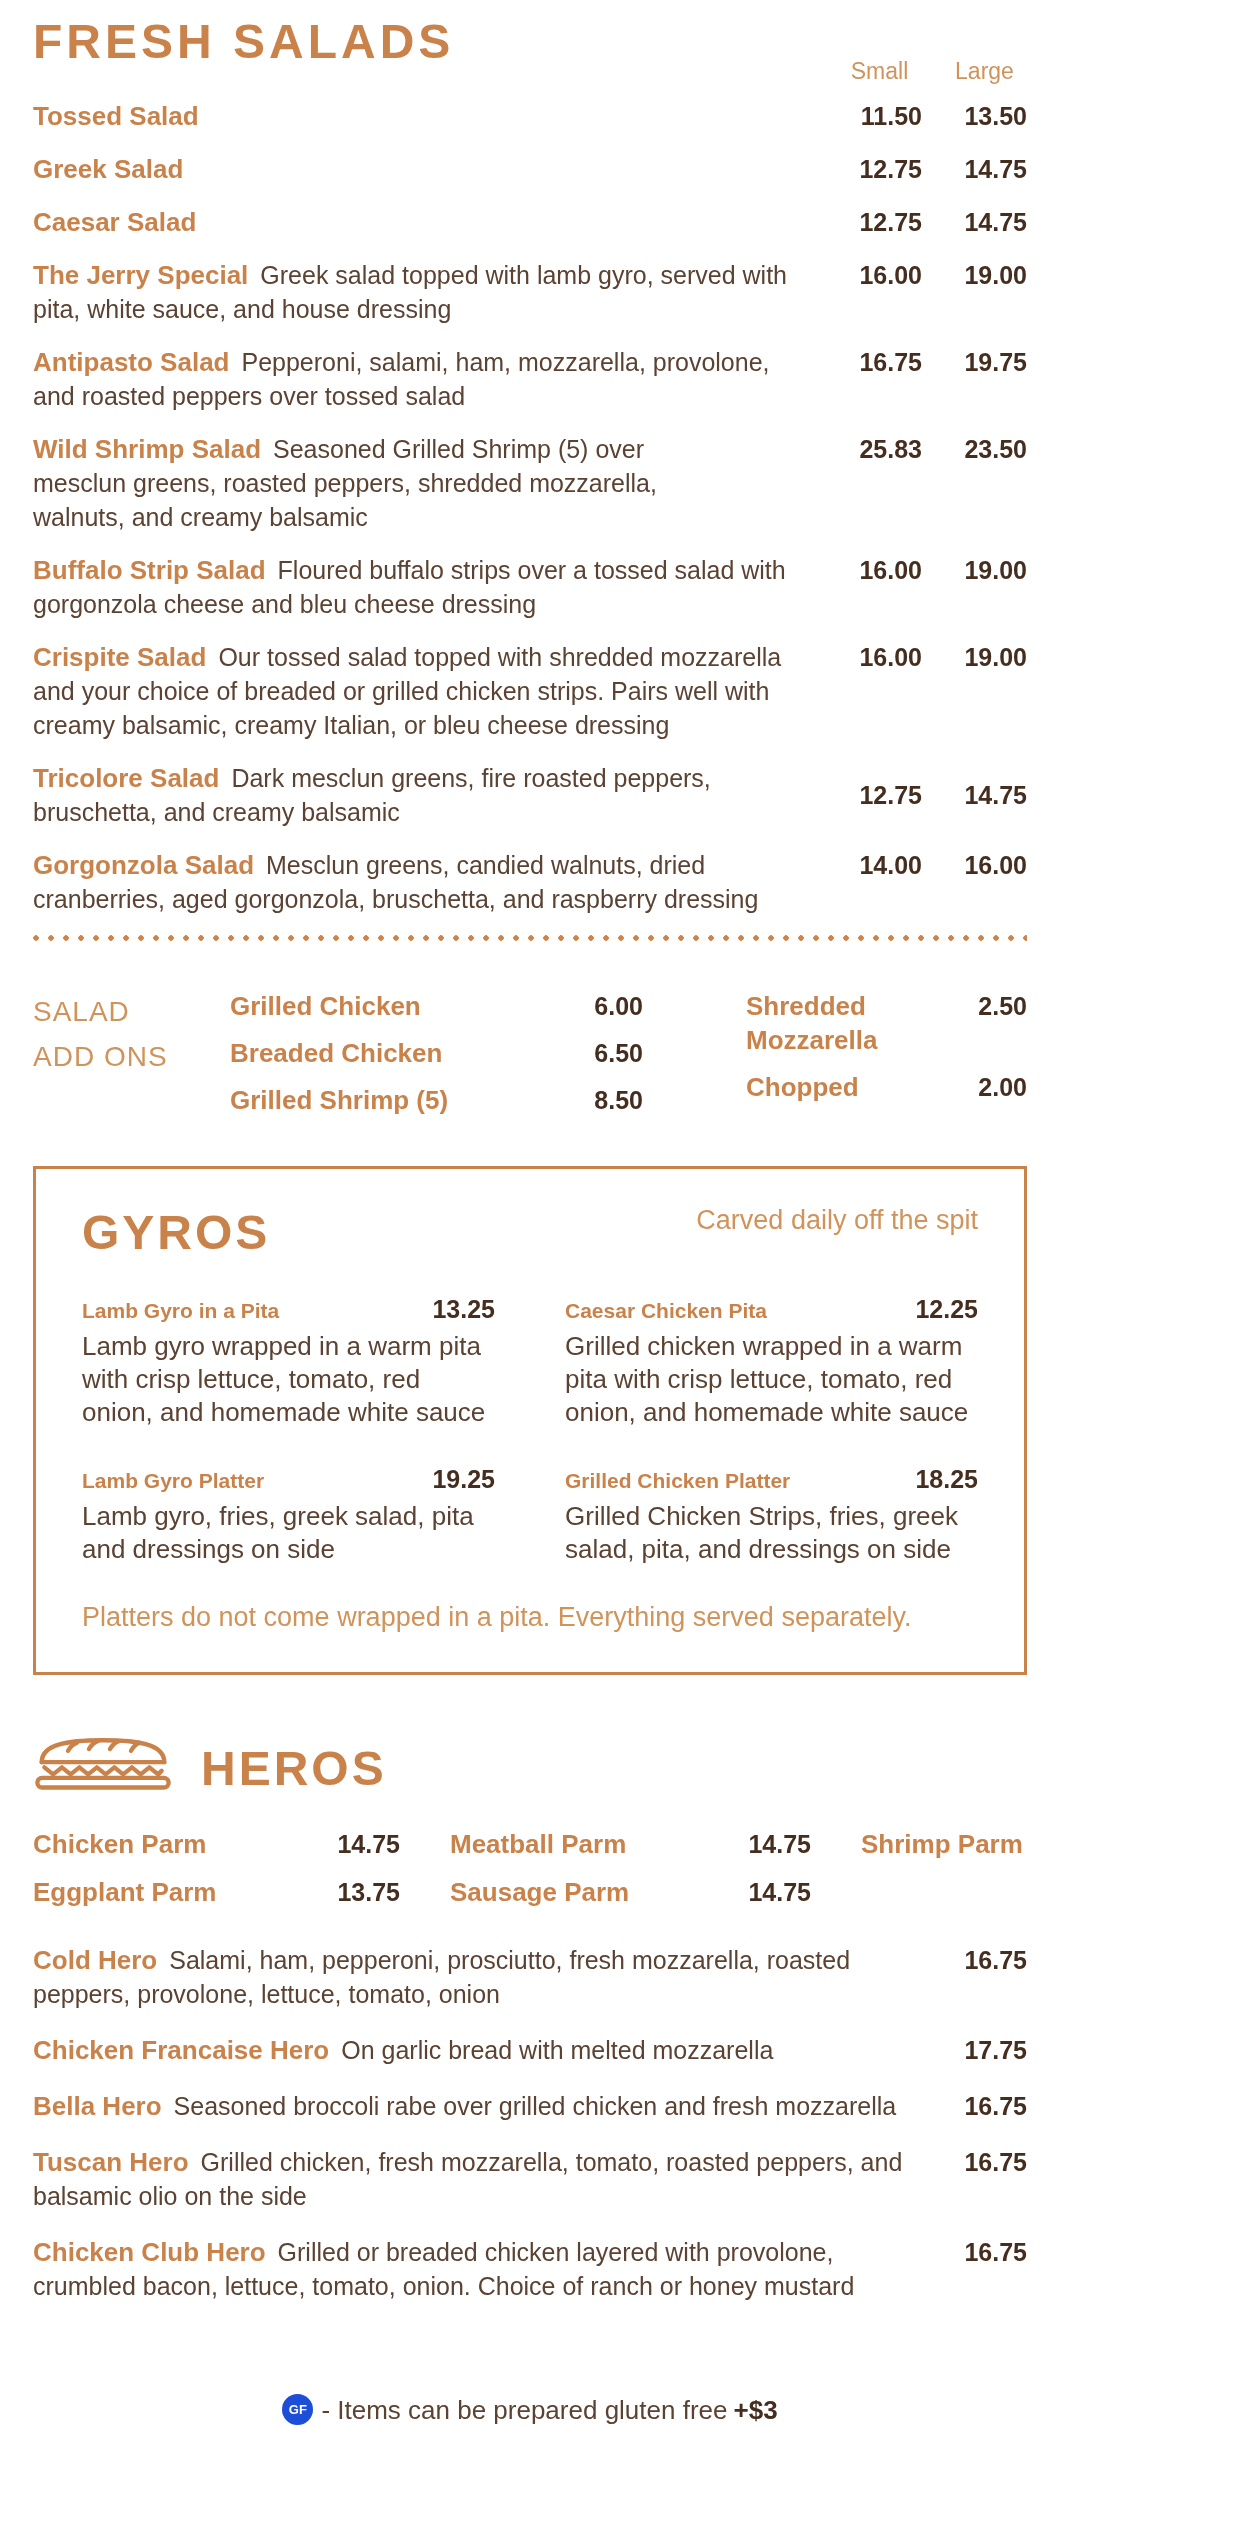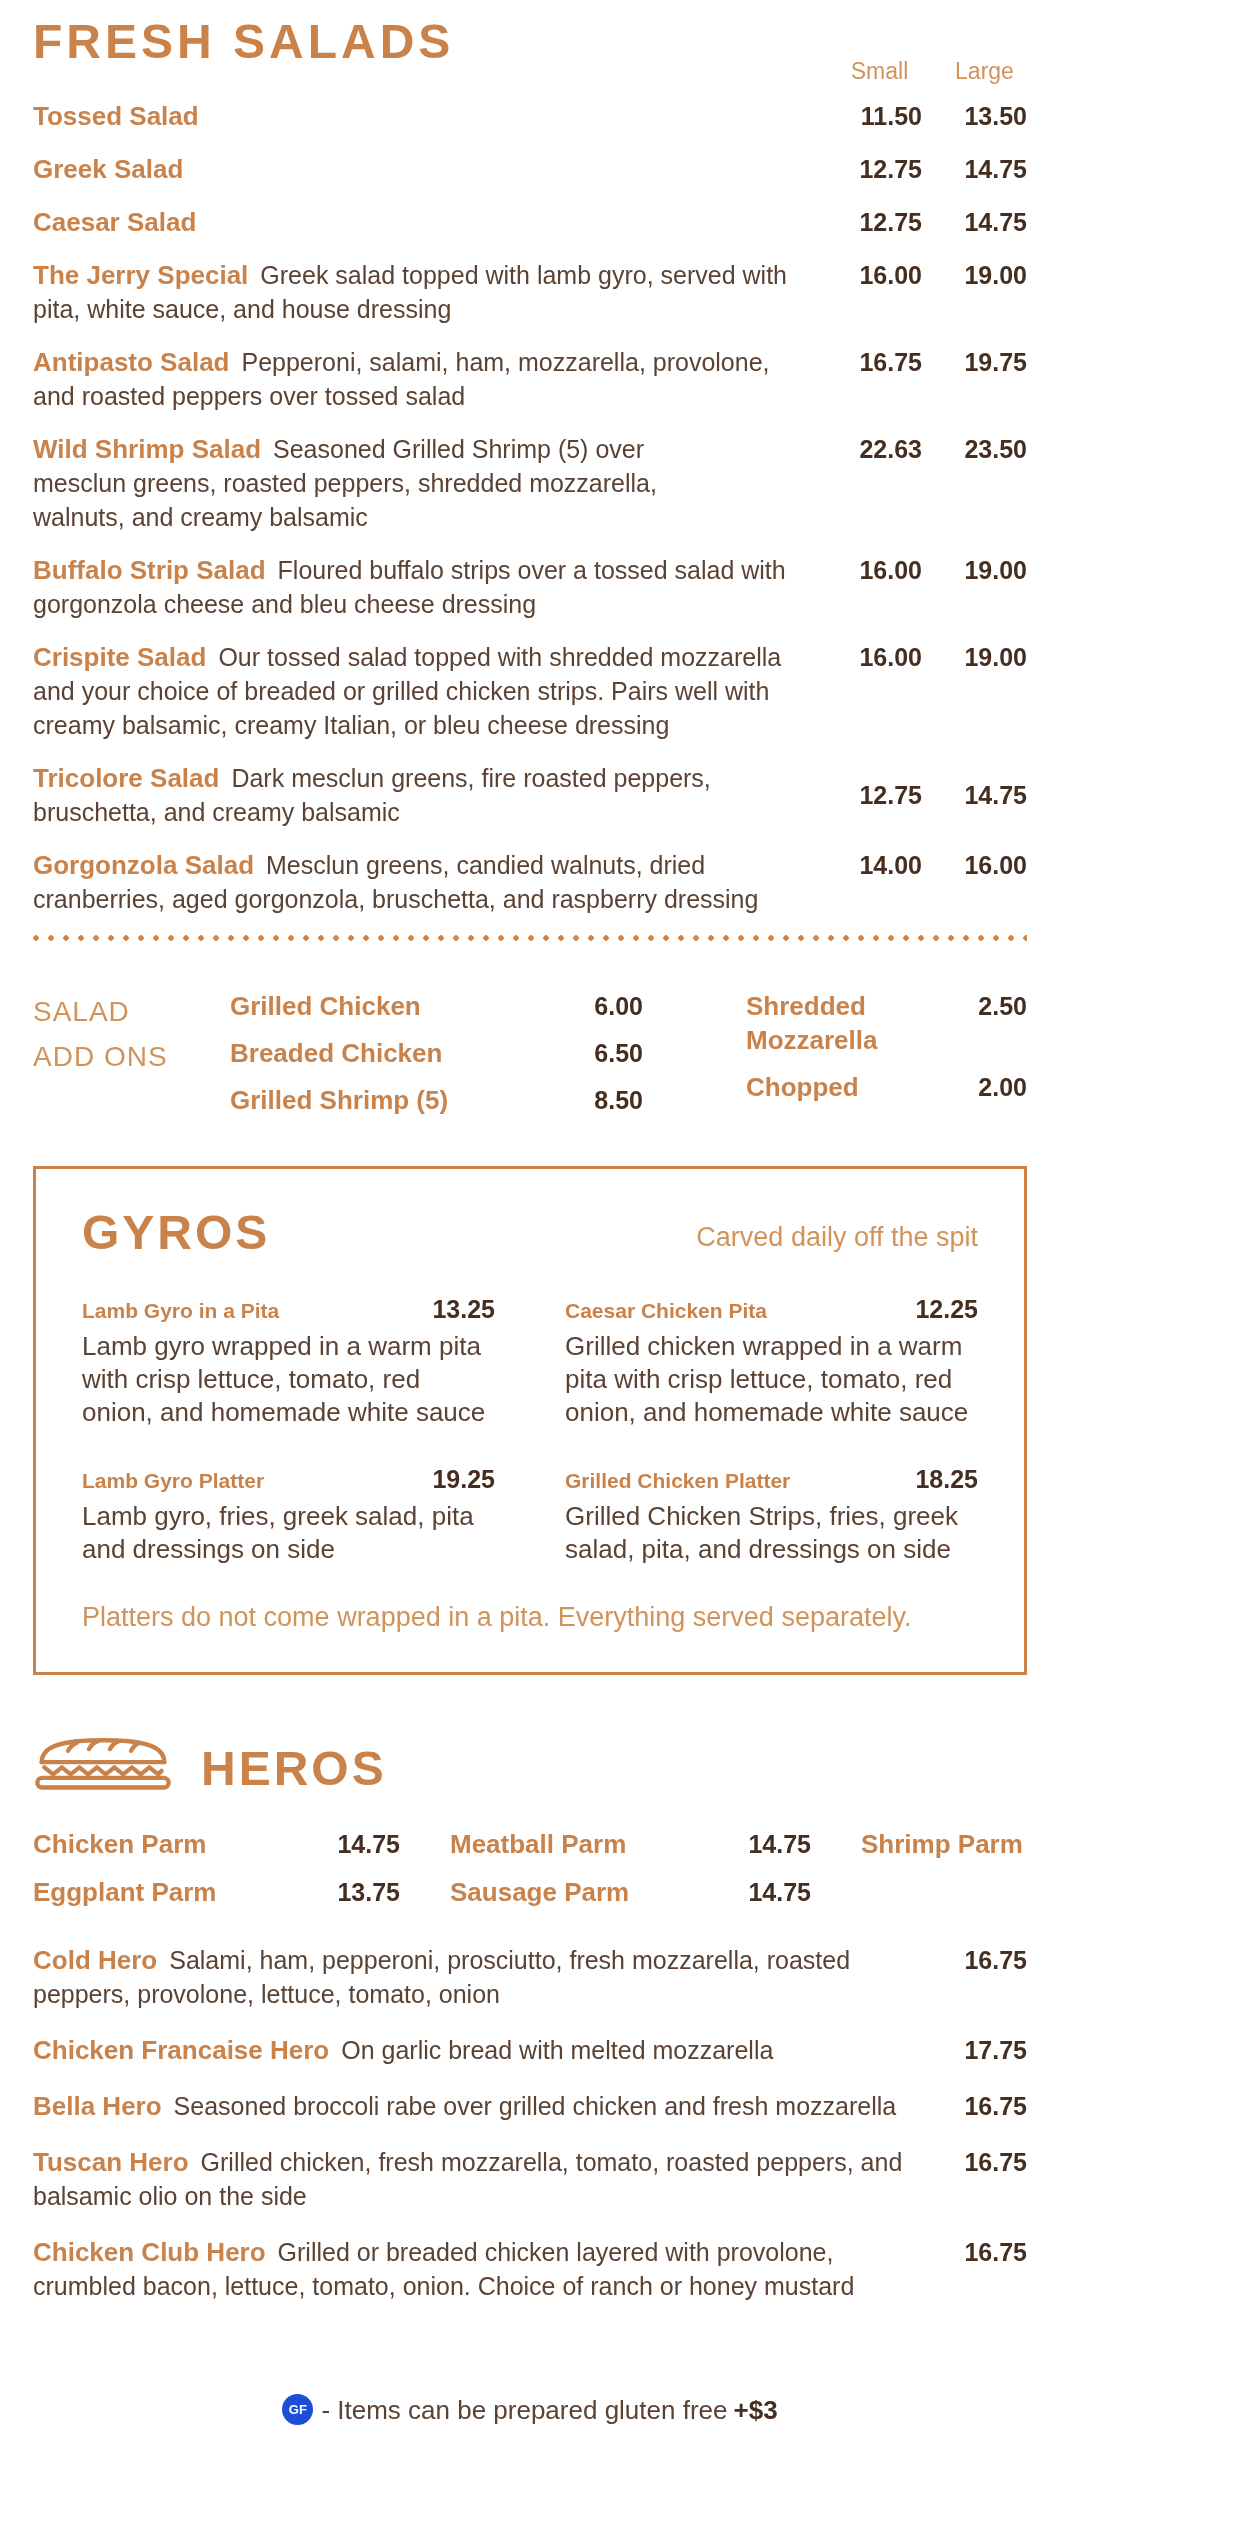--- a/index.html
+++ b/index.html
@@ -53,21 +53,21 @@
   .addons-col2{flex:1;}
   .addon-row{display:flex;justify-content:space-between;margin-bottom:13px;line-height:34px;}
   .addon-name{font-weight:bold;color:var(--orange);font-size:26px;}
   .addon-price{font-weight:bold;color:var(--dark);font-size:25px;}
 
   
   .gyros-box{
     margin-top:36px;border:3px solid var(--orange);
     padding:40px 46px 34px 46px;height:509px;
   }
-  .gyros-head{display:flex;align-items:flex-end;}
+  .gyros-head{display:flex;}
   .gyros-title{
     margin:0;font-size:48px;line-height:1;font-weight:bold;
     color:var(--orange);letter-spacing:3px;
   }
   .gyros-tagline{margin-left:auto;font-size:27px;color:var(--orange-light);transform:translateY(-4px);}
   .gyros-grid{display:grid;grid-template-columns:1fr 1fr;column-gap:70px;row-gap:36px;margin-top:38px;}
   .gyro-item-head{display:flex;justify-content:space-between;align-items:baseline;margin-bottom:6px;}
   .gyro-name{font-weight:bold;color:var(--orange);font-size:21px;}
   .gyro-price{font-weight:bold;color:var(--dark);font-size:25px;}
   .gyro-desc{font-size:26px;line-height:33px;color:var(--text);}
@@ -145,21 +145,21 @@
     <div class="item-row">
       <div class="item-text"><span class="item-name">Antipasto Salad</span><span>Pepperoni, salami, ham, mozzarella, provolone, and roasted peppers over tossed salad</span></div>
       <div class="prices">
           <span class="price">16.75</span>
           <span class="price">19.75</span>
         </div>
     </div>
     <div class="item-row">
       <div class="item-text" style="padding-right:150px;"><span class="item-name">Wild Shrimp Salad</span><span>Seasoned Grilled Shrimp (5) over mesclun greens, roasted peppers, shredded mozzarella, walnuts, and creamy balsamic</span></div>
       <div class="prices">
-          <span class="price">22.63</span>
+          <span class="price">25.83</span>
           <span class="price">23.50</span>
         </div>
     </div>
     <div class="item-row">
       <div class="item-text"><span class="item-name">Buffalo Strip Salad</span><span>Floured buffalo strips over a tossed salad with gorgonzola cheese and bleu cheese dressing</span></div>
       <div class="prices">
           <span class="price">16.00</span>
           <span class="price">19.00</span>
         </div>
     </div>

